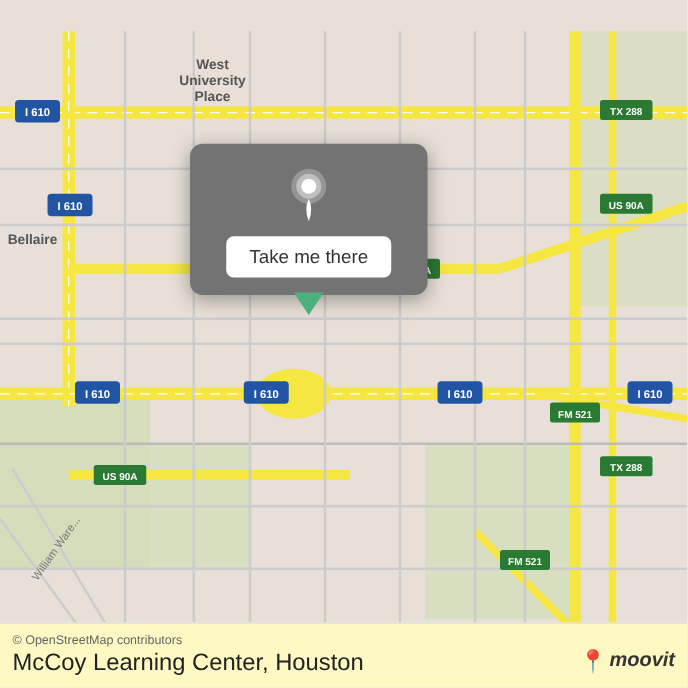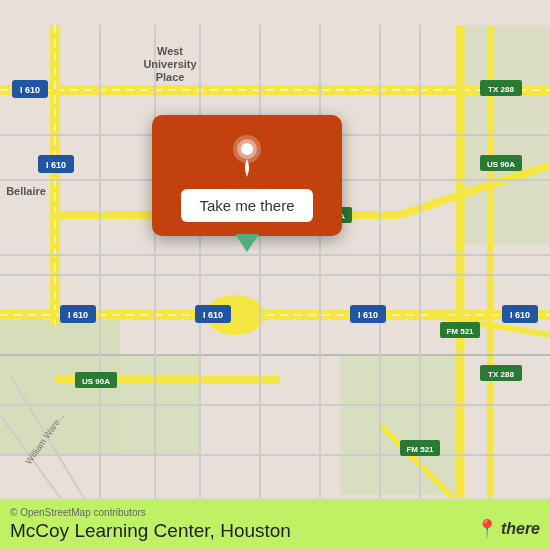--- a/index.html
+++ b/index.html
@@ -34,21 +34,21 @@
       width: 100%;
       height: 100%;
     }
 
     
     #popup-card {
       position: absolute;
       top: 115px;
       left: 152px;
       width: 190px;
-      background: #c2410c;
+      background: #737373;
       border-radius: 10px;
       padding: 18px 14px 14px 14px;
       display: flex;
       flex-direction: column;
       align-items: center;
       box-shadow: 0 4px 16px rgba(0,0,0,0.35);
       z-index: 10;
     }
 
     #popup-pin-icon {
@@ -81,21 +81,21 @@
       border-top: 18px solid #4caf7d;
     }
 
     
     #bottom-bar {
       position: absolute;
       bottom: 0;
       left: 0;
       width: 100%;
       height: 52px;
-      background: #bef264;
+      background: #fef9c3;
       display: flex;
       flex-direction: column;
       justify-content: center;
       padding: 4px 10px 4px 10px;
       z-index: 20;
       border-top: 1px solid #ddd;
     }
 
     #osm-attribution {
       font-size: 10px;
@@ -247,17 +247,17 @@
 
     <button id="take-me-there-btn">Take me there</button>
   </div>
 
   <div id="bottom-bar">
     <span id="osm-attribution">© OpenStreetMap contributors</span>
     <div style="display:flex; align-items:center; justify-content:space-between;">
       <span id="location-title">McCoy Learning Center, Houston</span>
       <div id="moovit-logo">
         <span id="moovit-pin">📍</span>
-        <span id="moovit-text">there</span>
+        <span id="moovit-text">moovit</span>
       </div>
     </div>
   </div>
 </div>
 
 </body></html>

